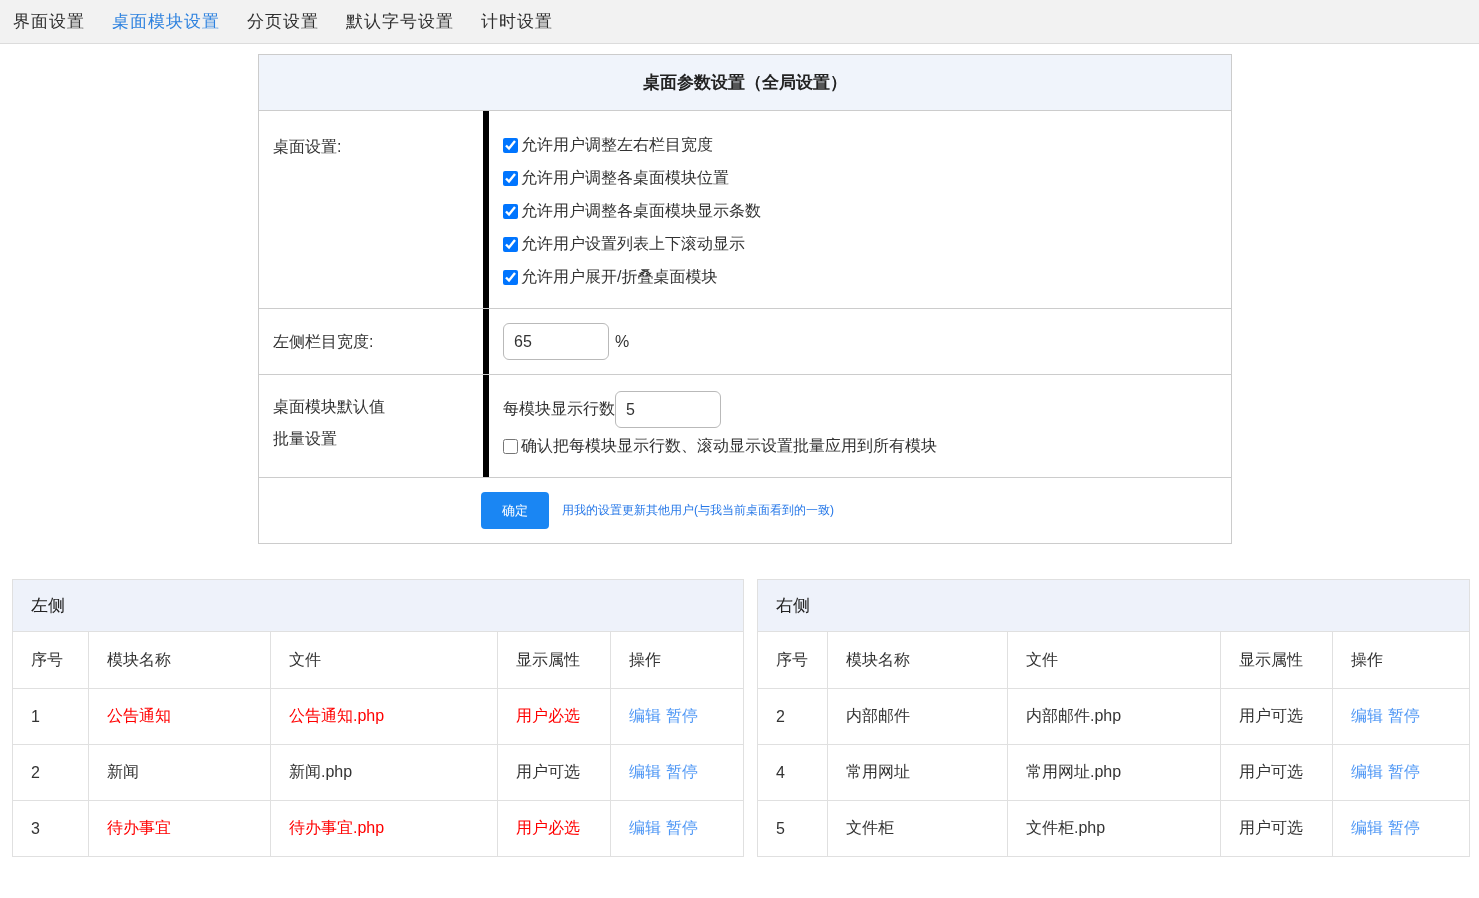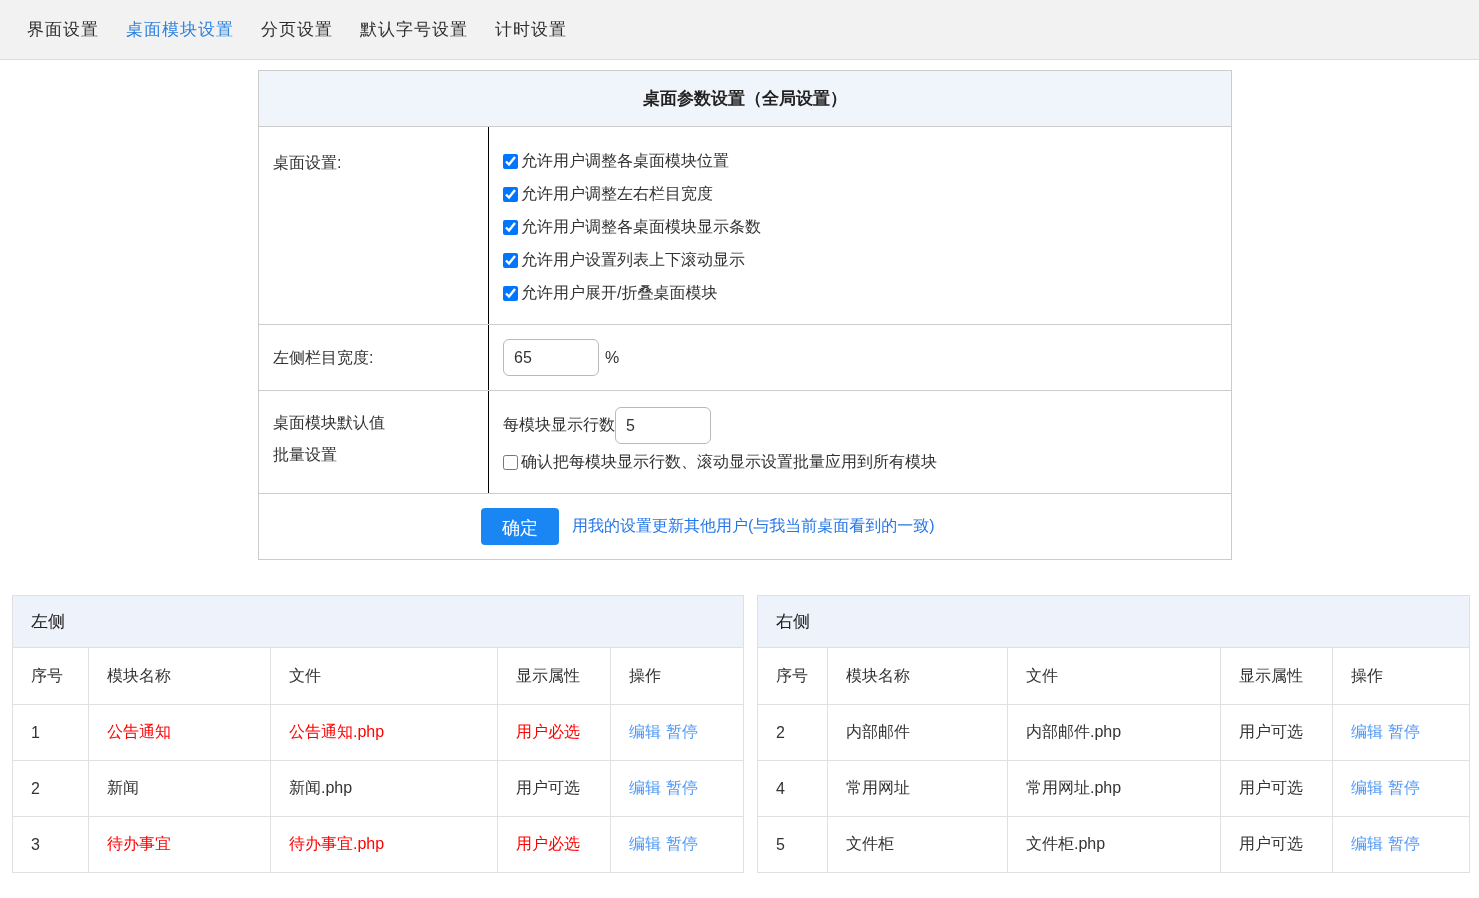--- a/index.html
+++ b/index.html
@@ -4,74 +4,74 @@
 <style>
   * { margin:0; padding:0; box-sizing:border-box; }
   html,body { width:1479px; height:898px; overflow:hidden; }
   body {
     font-family:"Liberation Sans","DejaVu Sans",sans-serif;
     background:#ffffff; color:#333; font-size:16px;
   }
 
   
   .top-nav {
-    height:60px; background:#f2f2f2; border-bottom:1px solid #dcdcdc;
-    display:flex; align-items:center; padding-left:27px;
+    height:44px; background:#f2f2f2; border-bottom:1px solid #dcdcdc;
+    display:flex; align-items:center; padding-left:13px;
   }
   .nav-tab {
     font-size:17px; color:#2f2f2f; margin-right:27px; cursor:pointer;
     letter-spacing:1px;
   }
   .nav-tab.active { color:#2e82df; }
 
   
   .panel {
     margin:10px 0 0 258px; width:974px;
     border:1px solid #cccccc; background:#fff;
   }
   .panel-header {
     height:56px; background:#f0f4fb; border-bottom:1px solid #cccccc;
     display:flex; align-items:center; justify-content:center;
     font-weight:bold; font-size:17px; color:#222;font-family:Liberation Serif, serif;
   }
   .panel-row { display:flex; border-bottom:1px solid #cccccc; }
   .panel-row:last-child { border-bottom:none; }
   .panel-label {
-    width:230px; flex:0 0 230px; border-right:1px solid #000000;
+    width:230px; flex:0 0 230px; border-right:6px solid #000000;
     padding:20px 10px 16px 14px; font-size:16px; color:#333; line-height:32px;
   }
   .panel-content { flex:1; padding:14px 0 14px 14px; }
 
   .row-desktop .panel-content { padding-top:18px; padding-bottom:14px; }
   .chk-option { display:flex; align-items:center; height:33px; font-size:16px; cursor:pointer; }
   .chk-option input { width:15px; height:15px; margin-right:3px; cursor:pointer; }
 
   .row-width { min-height:65px; }
   .row-width .panel-label { padding-top:0; padding-bottom:0; display:flex; align-items:center; }
   .row-width .panel-content { display:flex; align-items:center; padding-top:14px; padding-bottom:14px; }
   .txt-input {
-    width:96px; height:37px; border:1px solid #b9b9b9; border-radius:6px;
+    width:106px; height:37px; border:1px solid #b9b9b9; border-radius:6px;
     font-size:16px; padding:0 10px; color:#333; outline:none;
     font-family:"Liberation Sans","DejaVu Sans",sans-serif;
   }
   .unit { margin-left:6px; font-size:16px; }
 
   .row-module .panel-label { padding-top:16px; }
   .inline-field { display:flex; align-items:center; height:41px; }
   .inline-field .field-label { font-size:16px; }
   .row-module .chk-option { height:33px; }
 
   .row-actions-bar { min-height:65px; }
   .row-actions-bar .panel-content { display:flex; align-items:center; padding-left:222px; padding-top:13px; padding-bottom:13px; }
   .btn-primary {
     background:#1a86f3; color:#fff; border:none; border-radius:4px;
-    font-size:18px; padding:8px 21px; height:37px; cursor:pointer;
+    font-size:13px; padding:8px 21px; height:37px; cursor:pointer;
     font-family:Liberation Mono, monospace;
   }
-  .apply-link { color:#2577e8; font-size:16px; margin-left:13px; text-decoration:none; cursor:pointer; }
+  .apply-link { color:#2577e8; font-size:12px; margin-left:13px; text-decoration:none; cursor:pointer; }
 
   
   .tables-wrap { margin:35px 0 0 12px; display:flex; gap:13px; }
   table { border-collapse:collapse; table-layout:fixed; background:#fff; }
   th, td { border:1px solid #e0e0e0; font-weight:normal; text-align:left; font-size:16px; color:#333; }
   .tbl-title th {
     background:#eef2fa; font-weight:normal; font-size:17px;
     height:52px; padding-left:18px; color:#222;
   }
   .col-header td { height:57px; padding-left:18px; color:#333; }
@@ -92,25 +92,25 @@
   </div>
 
 <div class="panel">
   <div class="panel-header">桌面参数设置（全局设置）</div>
 
   <div class="panel-row row-desktop">
     <div class="panel-label">桌面设置:</div>
     <div class="panel-content">
         <label class="chk-option">
           <input type="checkbox" checked="" style="">
+          <span>允许用户调整左右栏目宽度</span>
+        </label>
+        <label class="chk-option">
+          <input type="checkbox" checked="" style="">
           <span>允许用户调整各桌面模块位置</span>
-        </label>
-        <label class="chk-option">
-          <input type="checkbox" checked="" style="">
-          <span>允许用户调整左右栏目宽度</span>
         </label>
         <label class="chk-option">
           <input type="checkbox" checked="" style="">
           <span>允许用户调整各桌面模块显示条数</span>
         </label>
         <label class="chk-option">
           <input type="checkbox" checked="" style="">
           <span>允许用户设置列表上下滚动显示</span>
         </label>
         <label class="chk-option">

